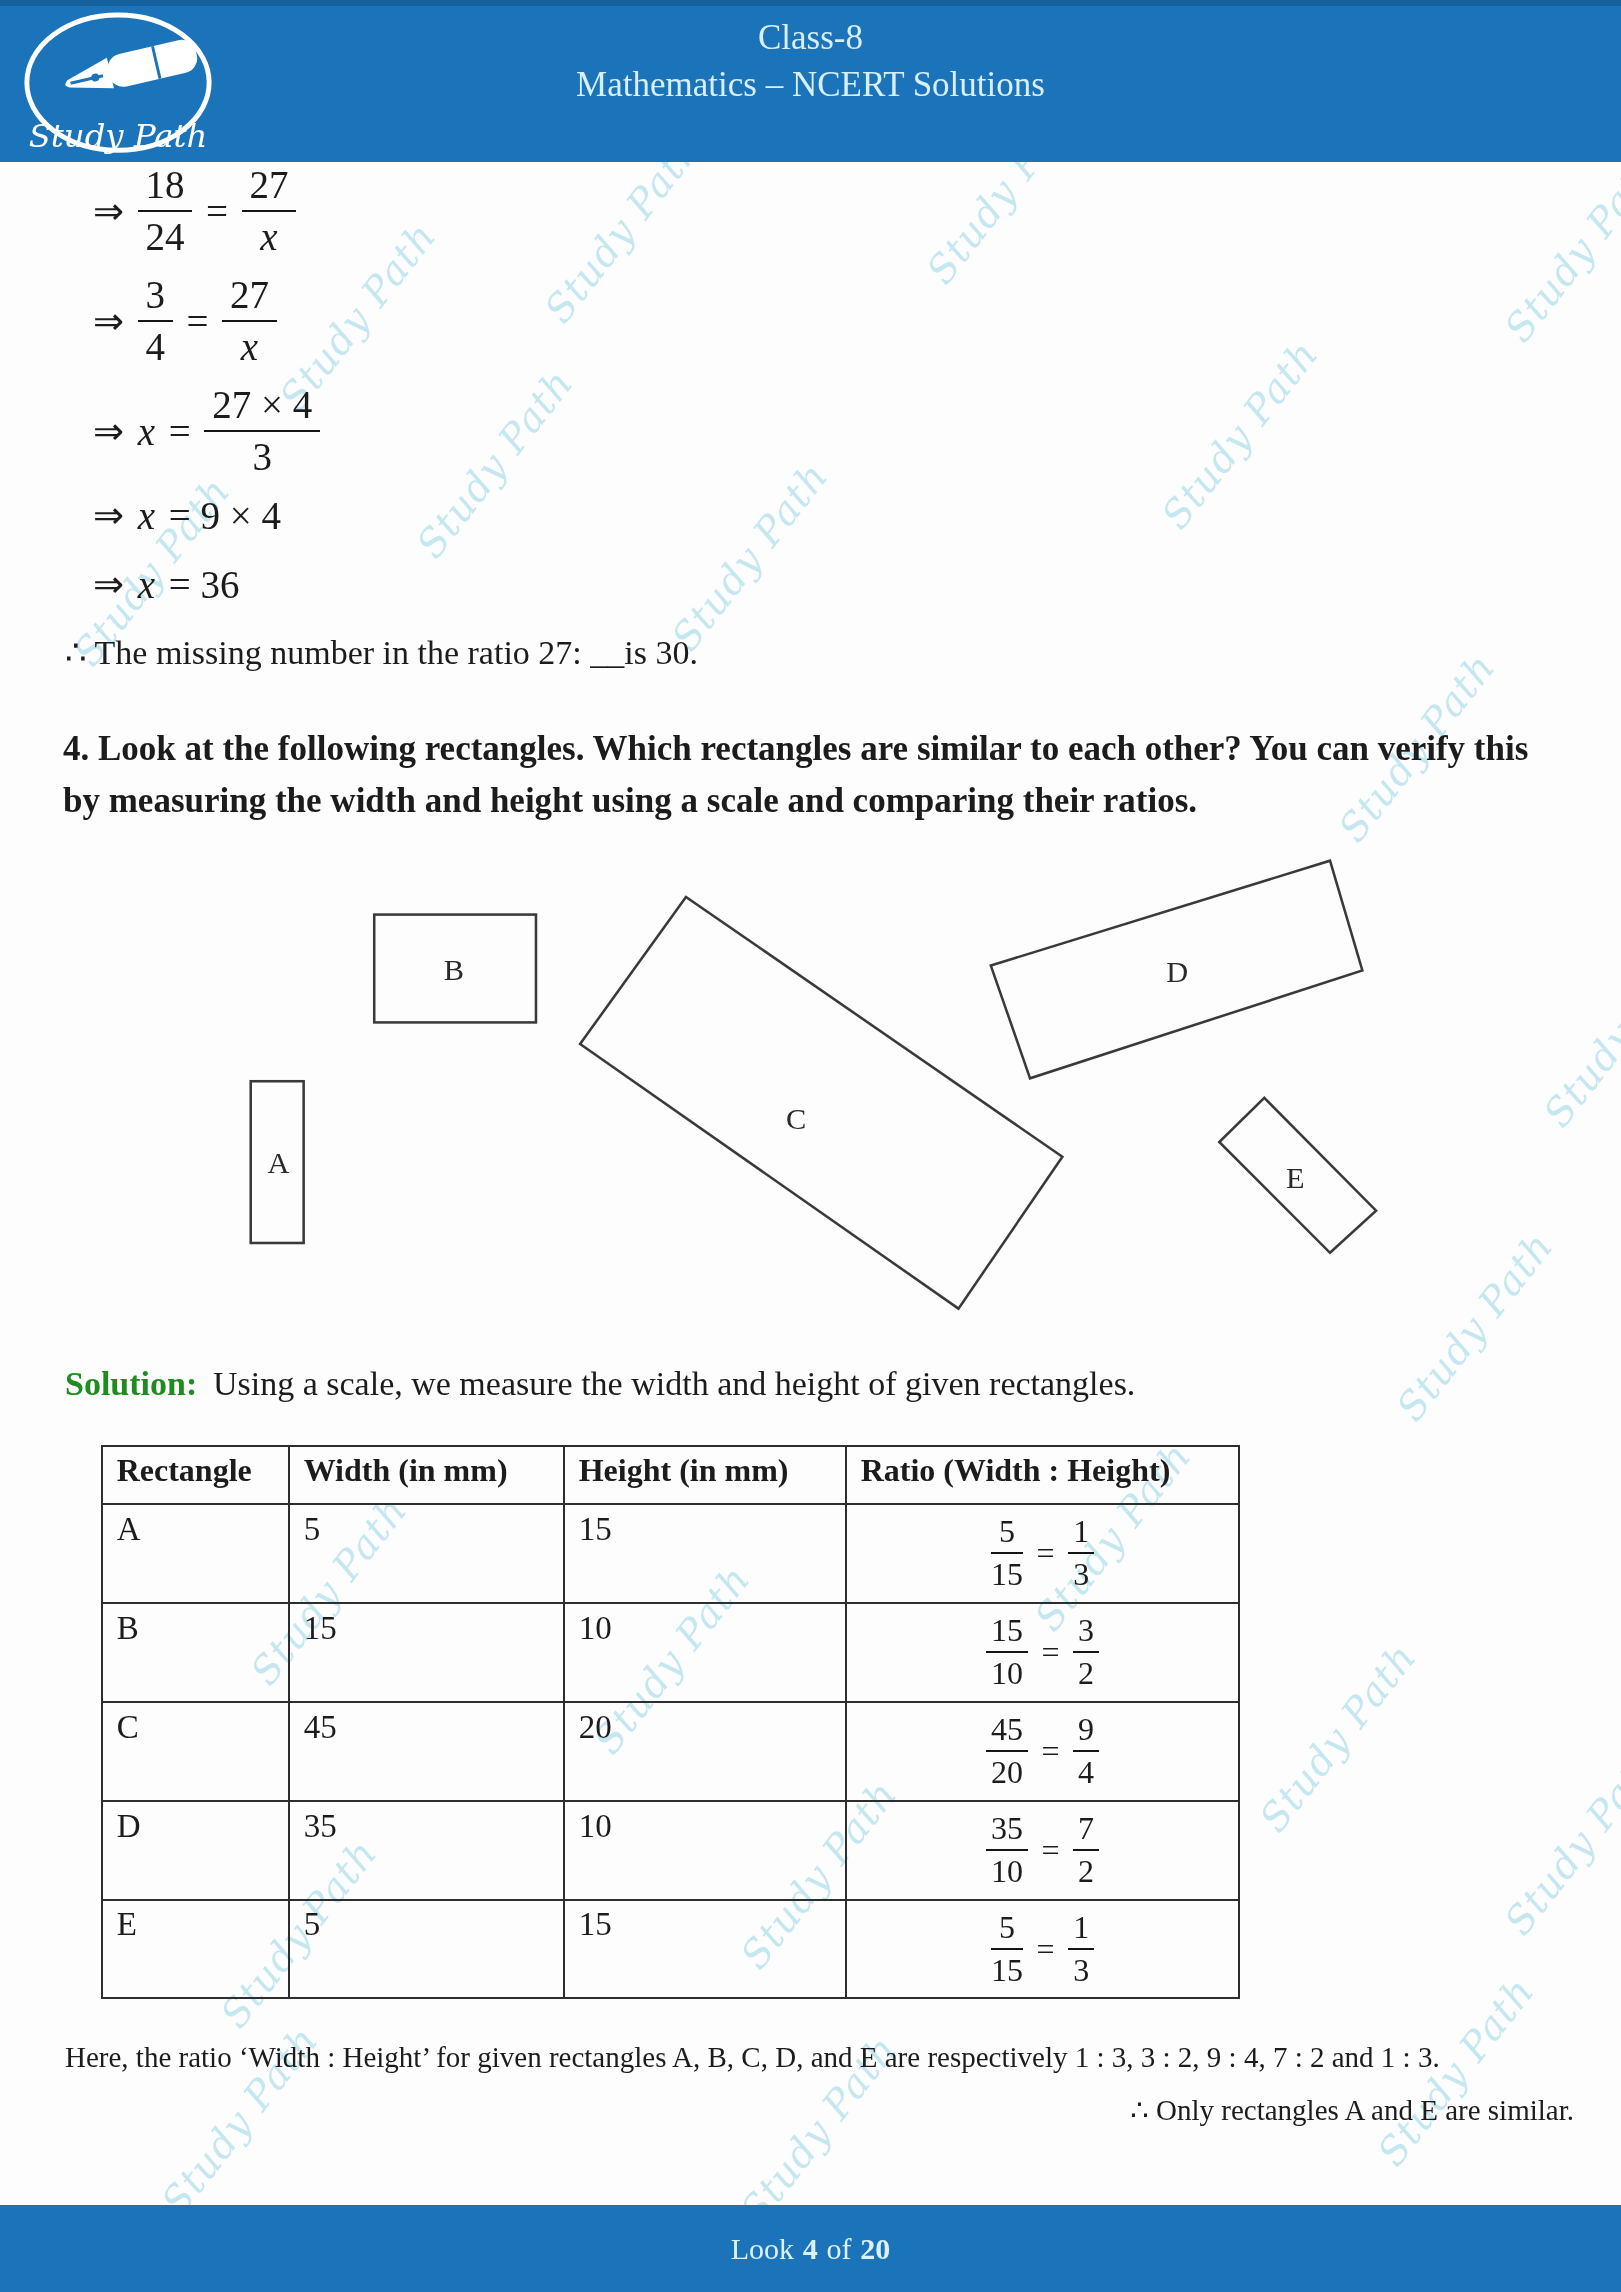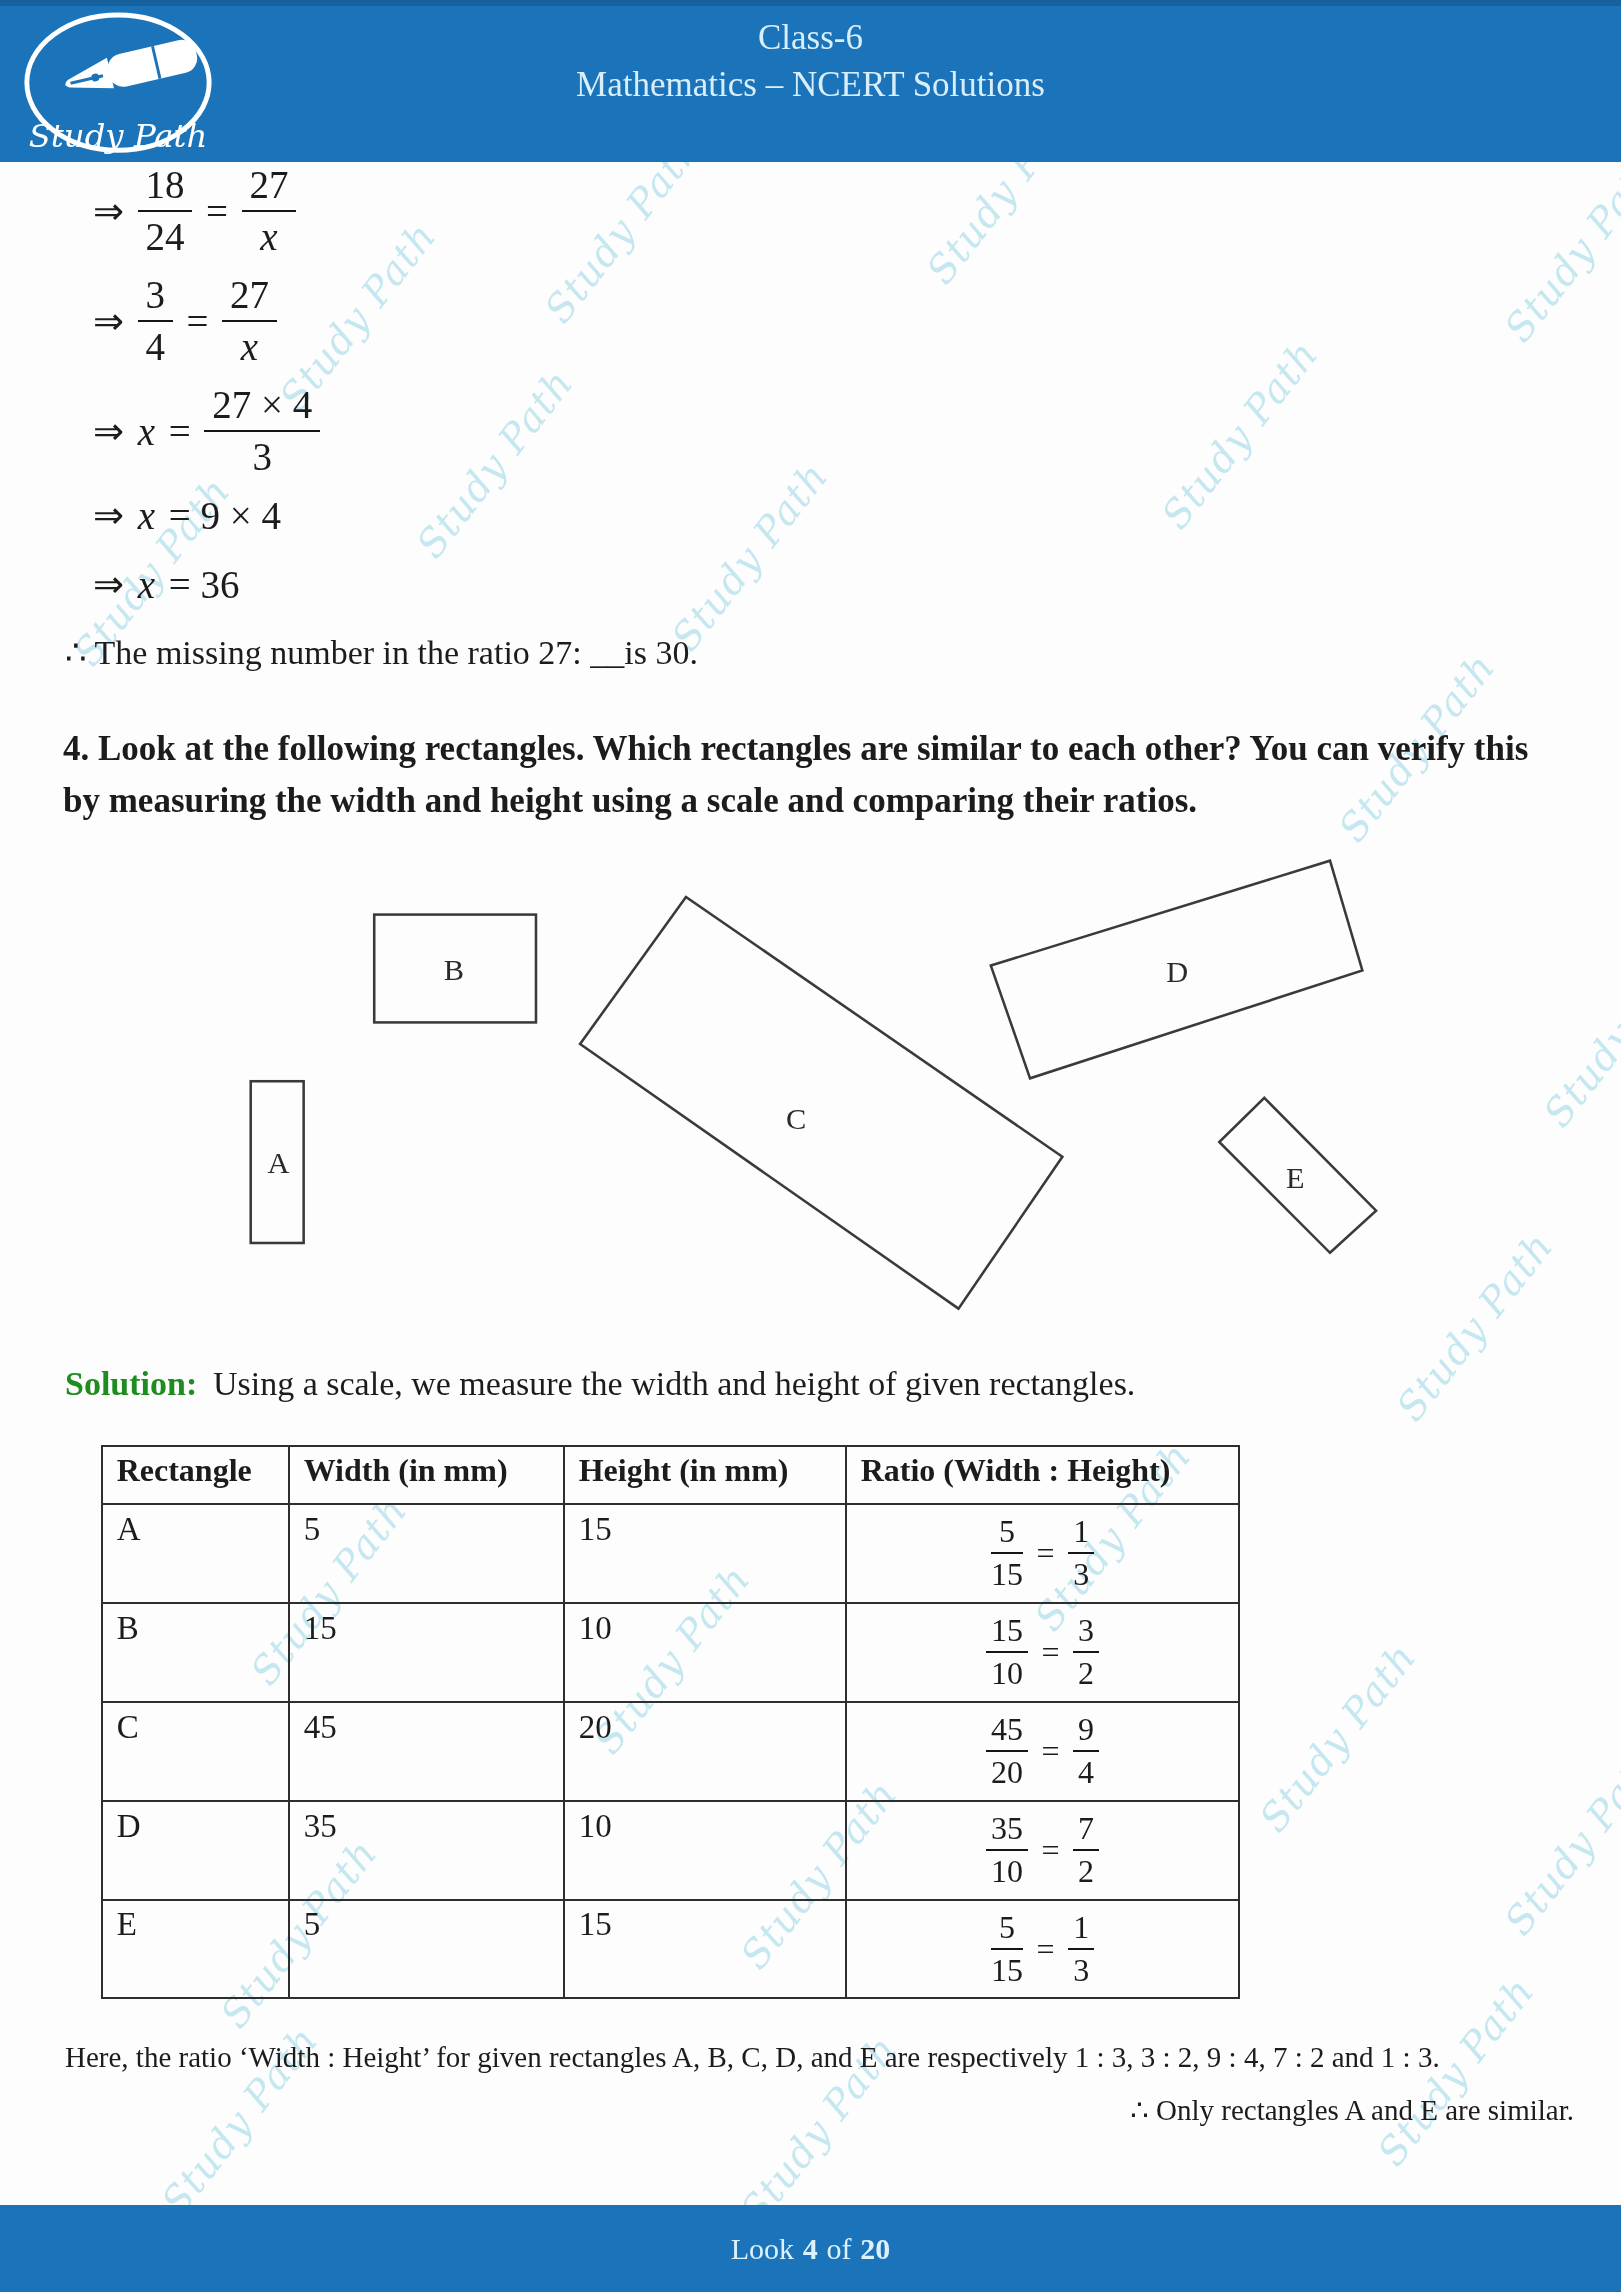--- a/index.html
+++ b/index.html
@@ -106,21 +106,21 @@
           <rect x="-12" y="-17" width="92" height="34" rx="15" fill="#ffffff"></rect>
           <path d="M -10 -16 L -54 -3 Q -61 1 -54 5 L -10 16 Z" fill="#ffffff"></path>
           <line x1="-52" y1="1" x2="-18" y2="1" stroke="#1b74ba" stroke-width="3"></line>
           <circle cx="-26" cy="1" r="4" fill="#1b74ba"></circle>
           <line x1="38" y1="-17" x2="38" y2="17" stroke="#1b74ba" stroke-width="3"></line>
         </g>
         <text x="100" y="140" text-anchor="middle" fill="#ffffff" font-size="33" font-family="DejaVu Serif, serif" font-style="italic">Study Path</text>
       </svg>
     </div>
     <div class="header-text">
-      <div>Class-6</div>
+      <div>Class-8</div>
       <div>Mathematics – NCERT Solutions</div>
     </div>
   </div>
 
   <div class="eqrow" style="top:162px">
     <span class="arrow">⇒</span>
     <span class="frac">
         <span class="num">18</span>
         <span class="den">24</span>
       </span>

